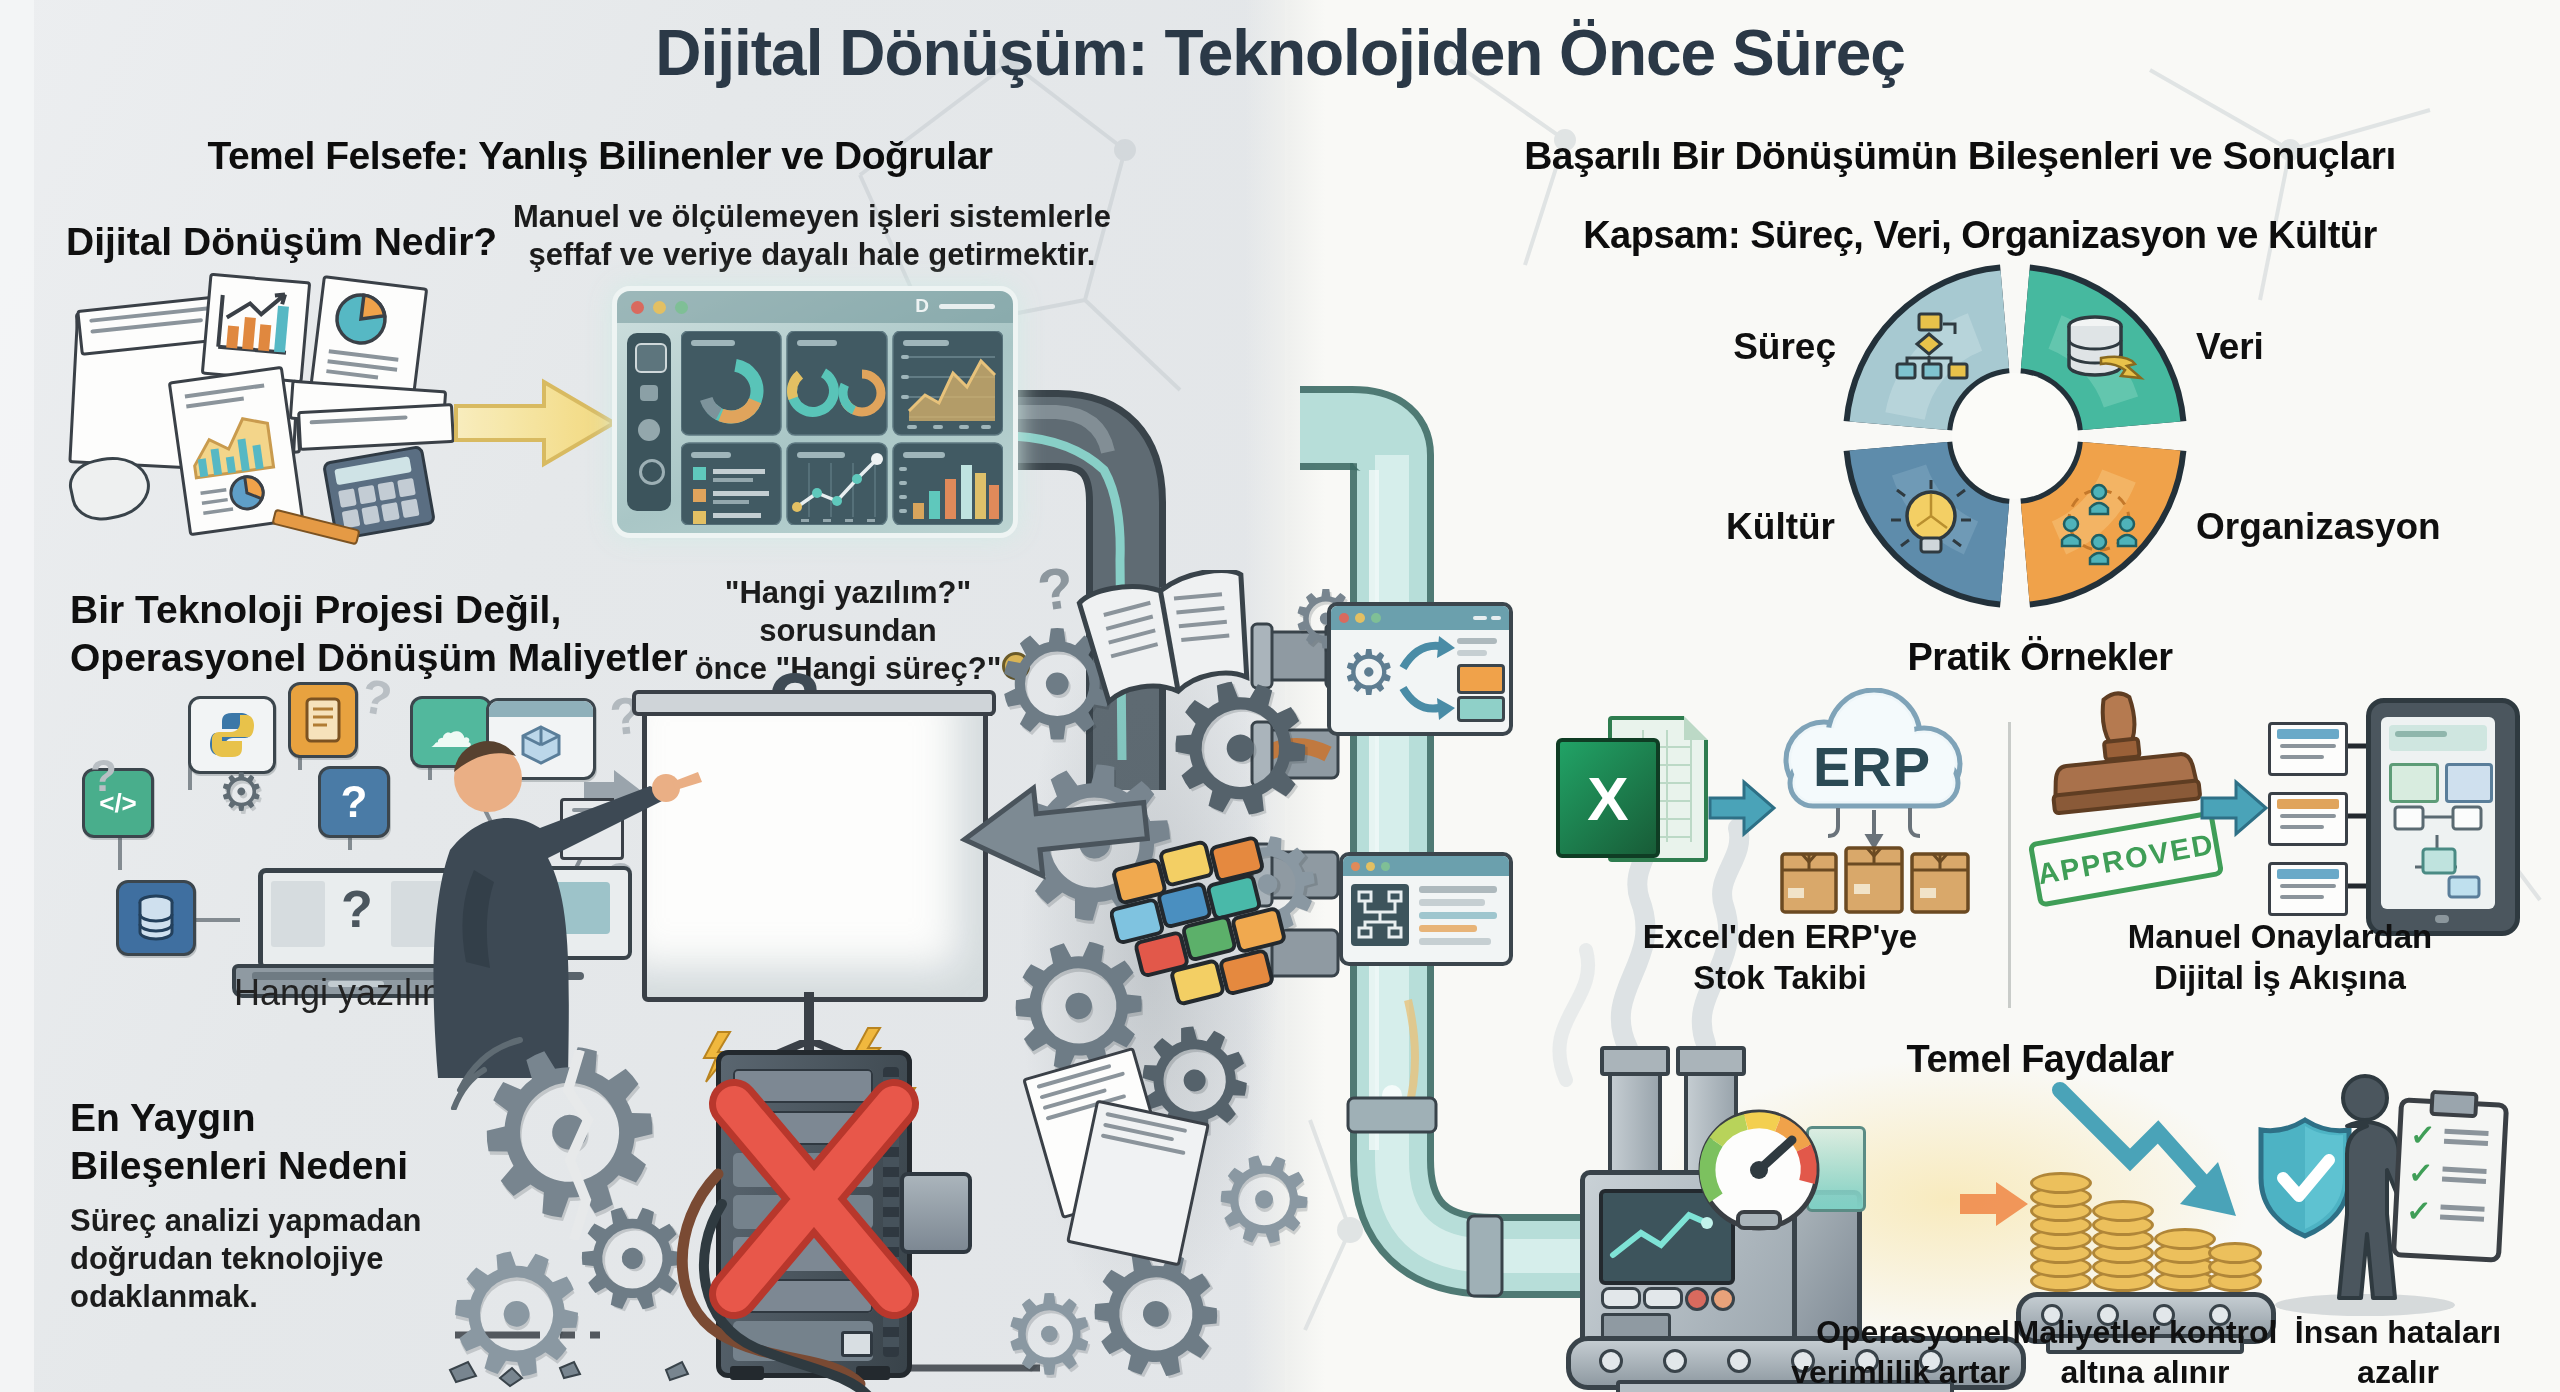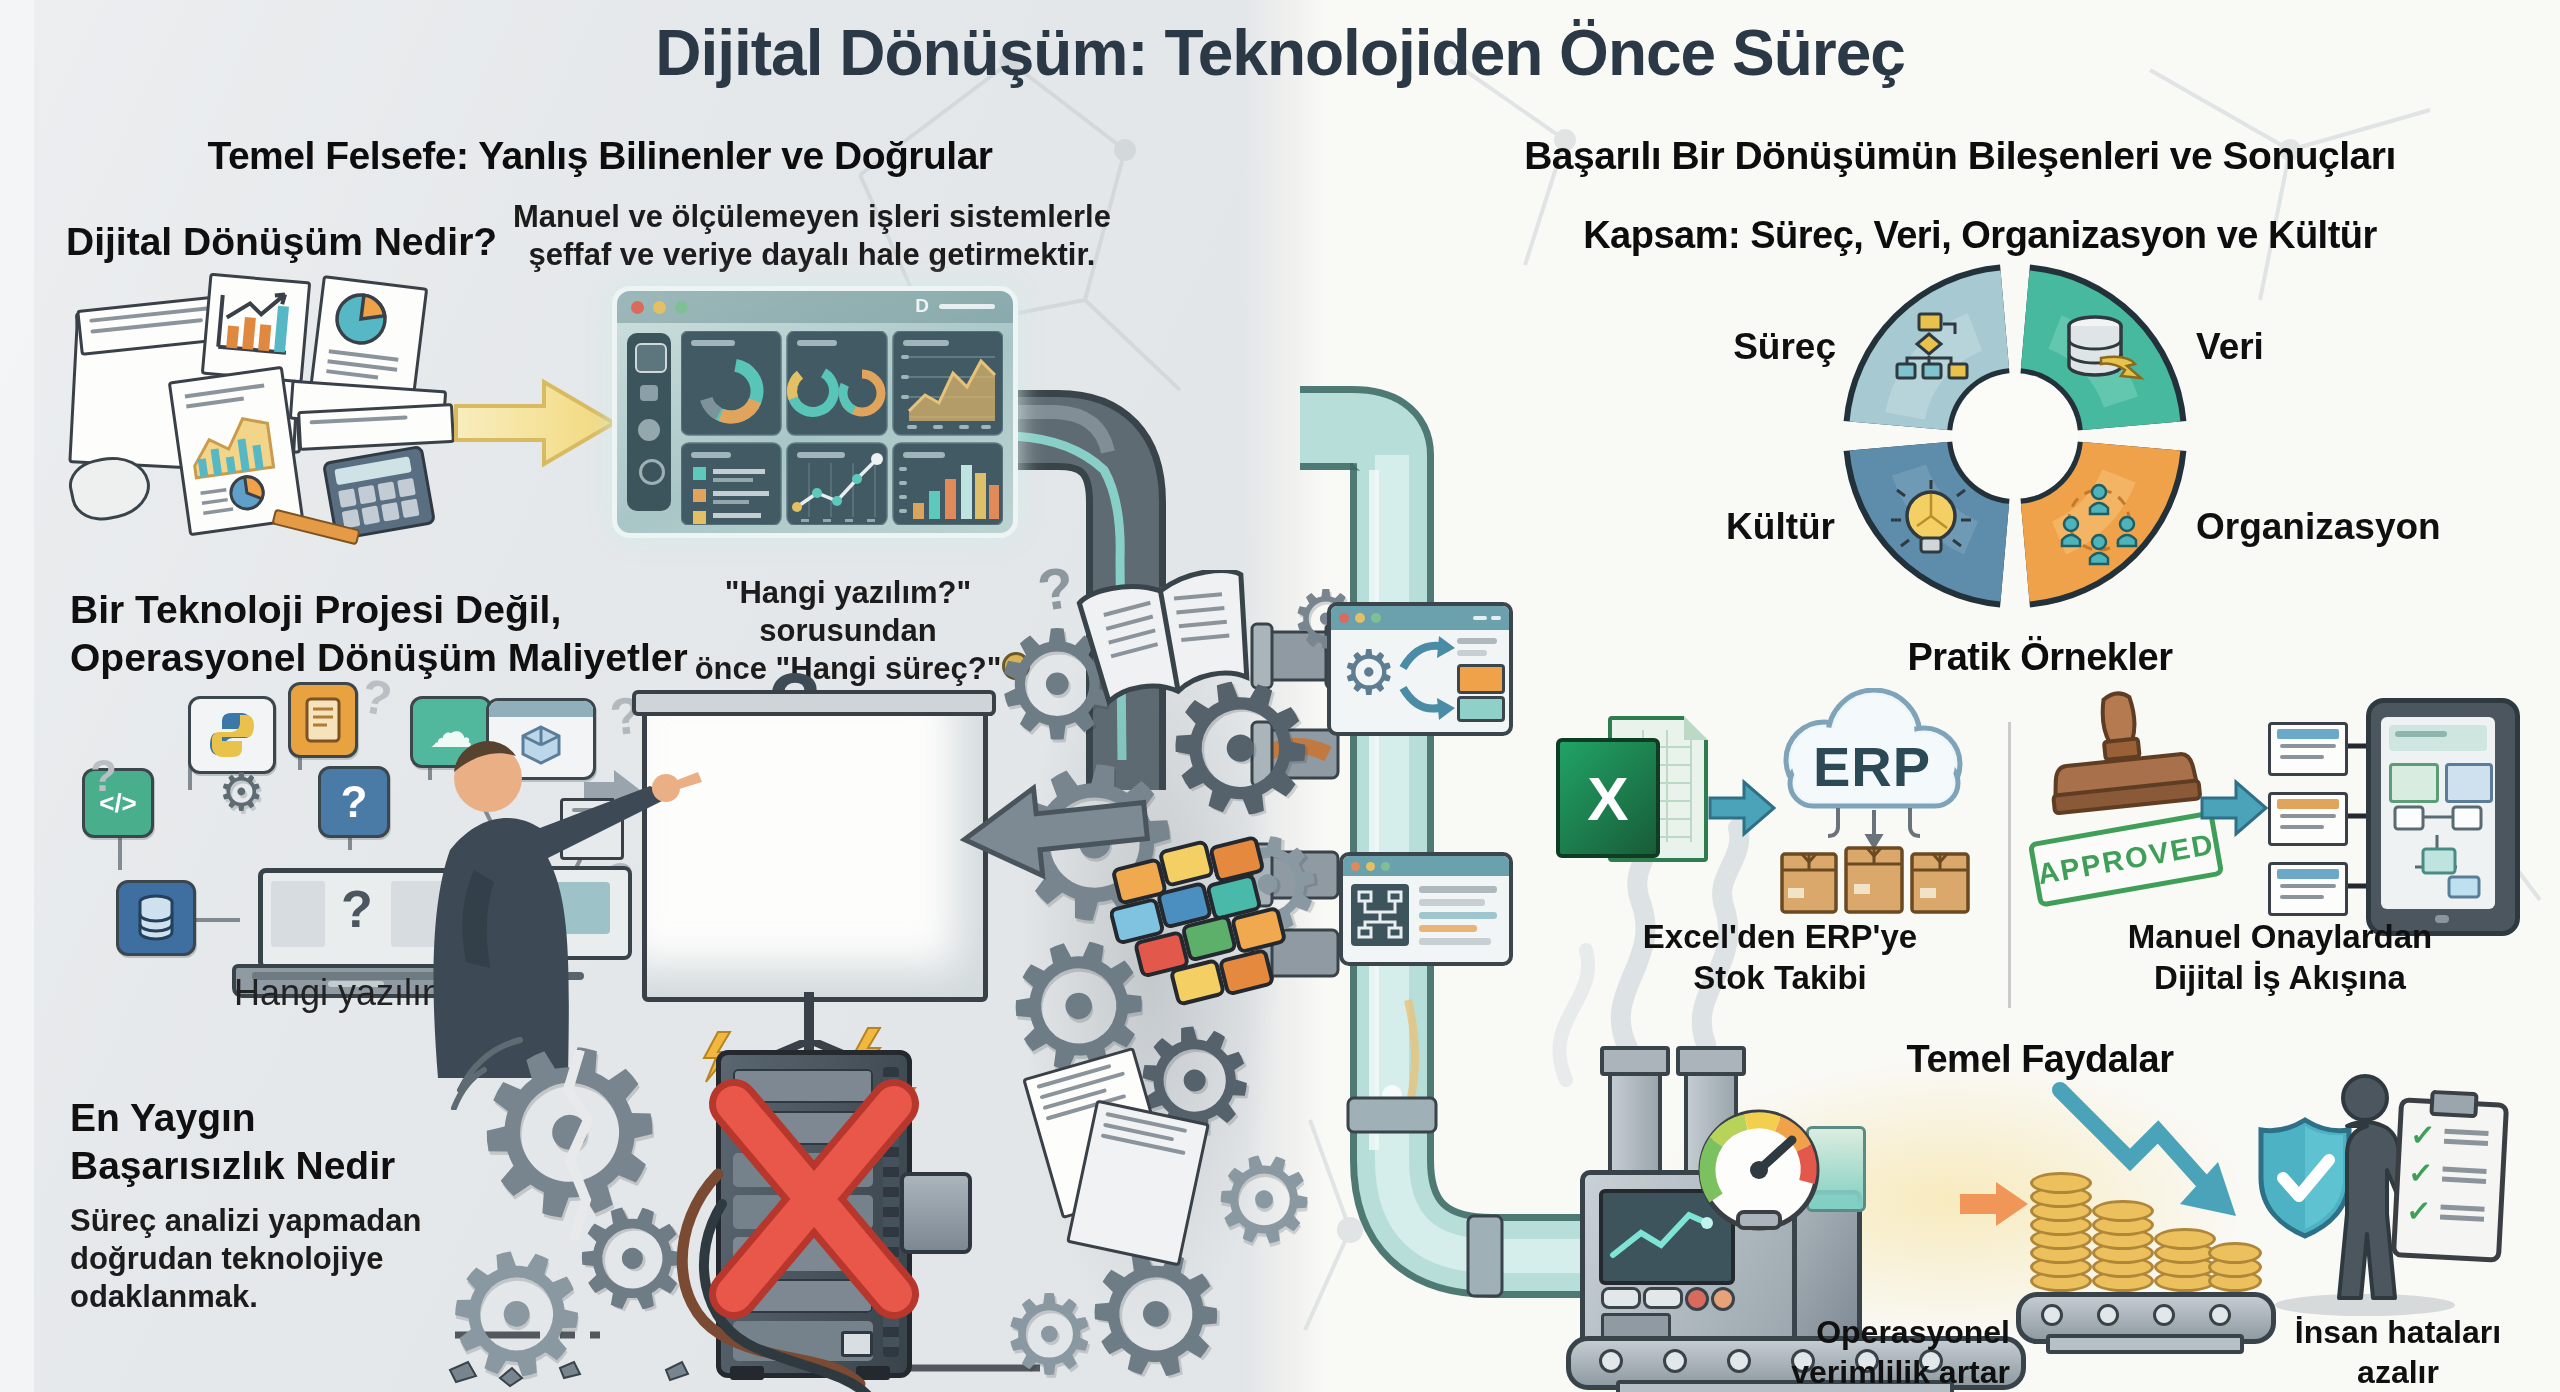--- a/index.html
+++ b/index.html
@@ -401,21 +401,21 @@
       <path d="M34,72 a34,34 0 0 1 62,-16 c-6,-2 -16,-4 -26,-2 c-12,2 -24,8 -36,18 z" fill="#57412f"></path>
       <path d="M38,96 q30,22 58,2" fill="none"></path>
       <path d="M30,150 C60,112 96,112 120,128 L230,86 L252,96 L128,158 C150,200 150,260 148,378 L18,378 C10,280 12,200 30,150 Z" fill="#3d4954"></path>
       <circle cx="246" cy="88" r="14" fill="#eaaf85"></circle>
       <path d="M252,82 l26,-10 l4,10 l-26,8 z" fill="#eaaf85"></path>
       <path d="M54,170 q-18,40 -8,92 l24,6 q-8,-50 4,-86 z" fill="#333f49"></path>
     </svg>
   </div>
 
   <div class="t h-sub" style="left:70px;top:1094px;width:420px;">En Yaygın
-Başarısızlık Nedir</div>
+Bileşenleri Nedeni</div>
   <div class="t body-txt" style="left:70px;top:1202px;width:380px;">Süreç analizi yapmadan
 doğrudan teknolojiye
 odaklanmak.</div>
 
   <div class="abs" style="left:420px;top:1010px;width:320px;height:382px;">
     <svg class="abs" style="left:30px;top:20px;" width="90" height="80" viewBox="0 0 90 80">
       <path d="M10,60 Q30,20 70,10 M4,78 Q14,52 34,40" stroke="#5f6b73" stroke-width="6" fill="none" stroke-linecap="round"></path>
     </svg>
     <div class="gear" style="left:46px;top:10px;font-size:230px;color:#78858f;transform:rotate(12deg);">⚙</div>
     <svg class="abs" style="left:120px;top:40px;" width="80" height="190" viewBox="0 0 80 190">
@@ -873,16 +873,18 @@
       <div class="abs" style="left:42px;top:62px;width:44px;height:5px;background:#8b949b;"></div>
       <div class="abs" style="left:42px;top:72px;width:44px;height:5px;background:#8b949b;"></div>
       <div class="abs" style="left:8px;top:90px;color:#3f9e57;font-size:30px;font-weight:800;">✓</div>
       <div class="abs" style="left:42px;top:100px;width:44px;height:5px;background:#8b949b;"></div>
       <div class="abs" style="left:42px;top:110px;width:44px;height:5px;background:#8b949b;"></div>
     </div>
   </div>
 
   <div class="t cap" style="left:1700px;top:1312px;width:310px;font-size:32px;text-align:right;">Operasyonel
 verimlilik artar</div>
+  <div class="t cap" style="left:1990px;top:1312px;width:310px;font-size:32px;">Maliyetler kontrol
+altına alınır</div>
   <div class="t cap" style="left:2288px;top:1312px;width:220px;font-size:32px;">İnsan hataları
 azalır</div>
 
 </div>
 
 </body></html>

